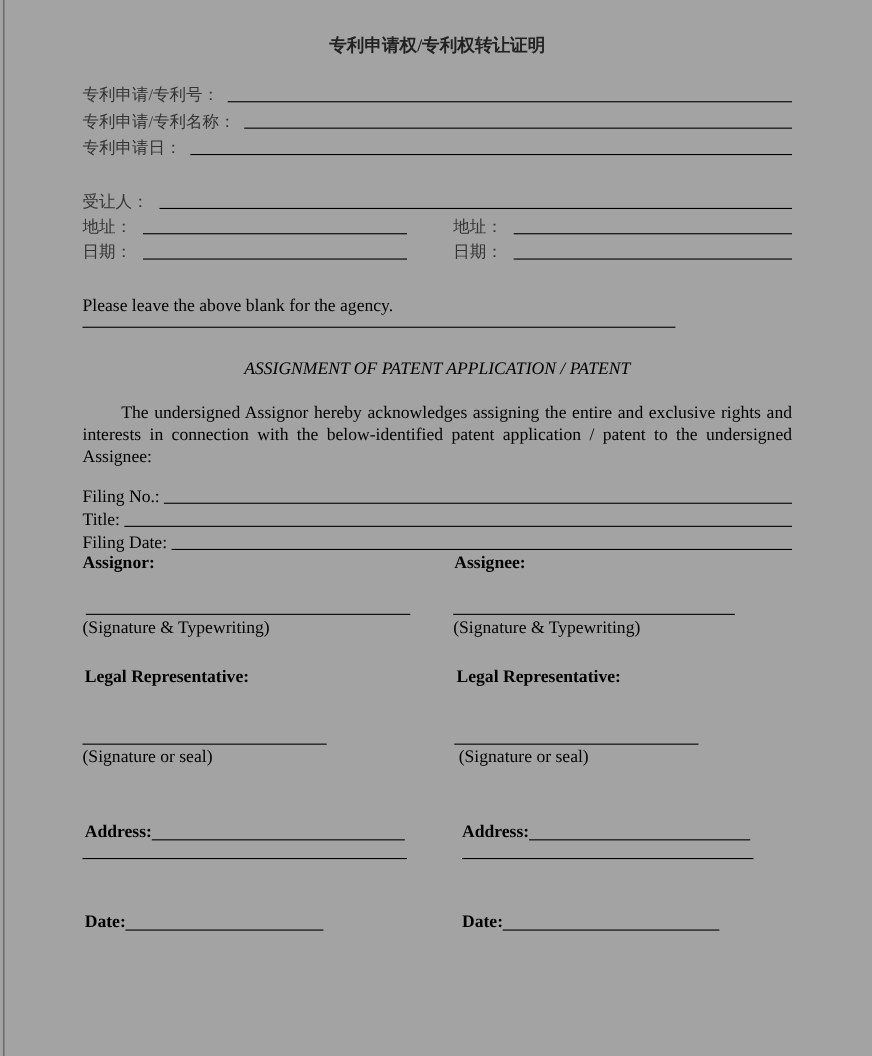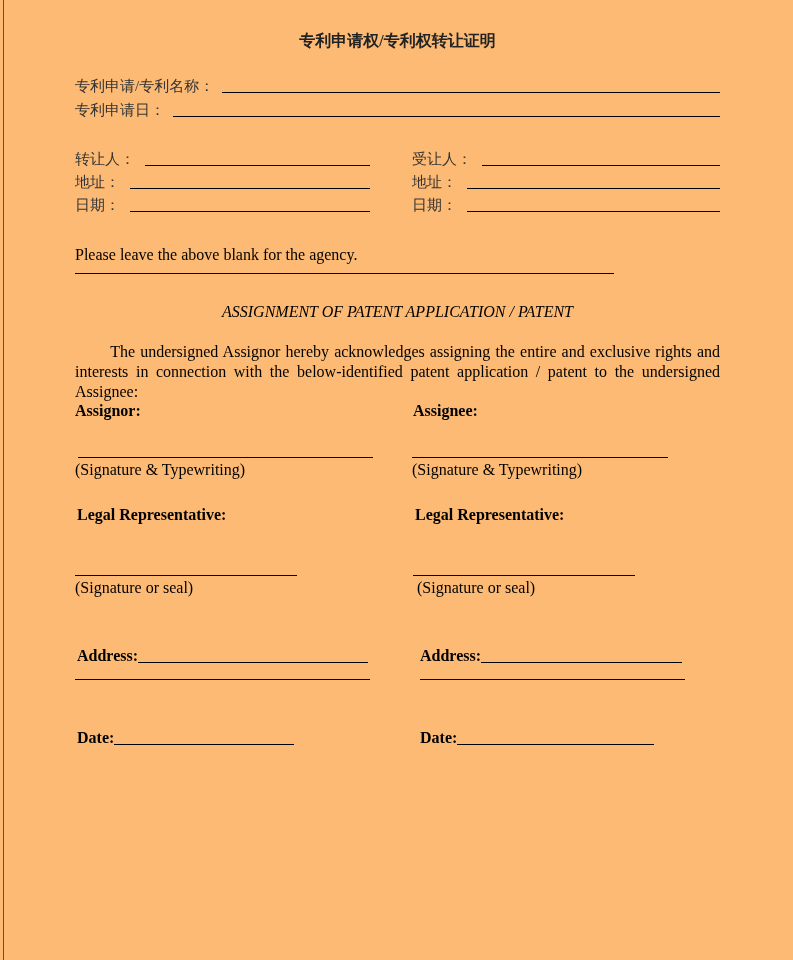--- a/index.html
+++ b/index.html
@@ -1,21 +1,21 @@
 <!DOCTYPE html>
 <html><head>
 <meta charset="utf-8">
 <style>
   * { box-sizing: border-box; }
   html, body { margin: 0; padding: 0; background: #fff; }
   .page {
     position: relative;
     width: 793px;
     height: 960px;
-    background: #fdba74;
+    background: #a3a3a3;
     font-family: "Liberation Serif", serif;
     overflow: hidden;
   }
   .page-edge {
     position: absolute;
     left: 3px; top: 0;
     width: 1px; height: 100%;
     background: #555;
   }
   .content {
@@ -128,35 +128,35 @@
   <div class="page-edge"></div>
 
   <div class="content">
 
     <div class="cn">
       <div class="title-cn">专利申请权/专利权转让证明</div>
 
 
       <div class="fields-cn">
         <div class="frow">
+          <span class="lbl">专利申请/专利号：</span>
+          <span class="fill grow"></span>
+        </div>
+        <div class="frow">
           <span class="lbl">专利申请/专利名称：</span>
           <span class="fill grow"></span>
         </div>
         <div class="frow">
           <span class="lbl">专利申请日：</span>
           <span class="fill grow"></span>
         </div>
       </div>
 
       <div class="parties-cn">
         <div class="prow">
-          <div class="pcol-l">
-            <span class="lbl">转让人：</span>
-            <span class="fill"></span>
-          </div>
           <div class="pcol-r">
             <span class="lbl">受让人：</span>
             <span class="fill"></span>
           </div>
         </div>
         <div class="prow">
           <div class="pcol-l">
             <span class="lbl">地址：</span>
             <span class="fill"></span>
           </div>
@@ -180,20 +180,34 @@
 
     <div class="en">
       <div class="agency-note">Please leave the above blank for the agency.</div>
 
       <div class="divider"></div>
 
       <div class="title-en">ASSIGNMENT OF PATENT APPLICATION / PATENT</div>
 
       <div class="intro-en">The undersigned Assignor hereby acknowledges assigning the entire and exclusive rights and interests in connection with the below-identified patent application / patent to the undersigned Assignee:</div>
 
+      <div class="fields-en">
+        <div class="frow">
+          <span class="lbl">Filing No.:</span>
+          <span class="fill grow"></span>
+        </div>
+        <div class="frow">
+          <span class="lbl">Title:</span>
+          <span class="fill grow"></span>
+        </div>
+        <div class="frow">
+          <span class="lbl">Filing Date:</span>
+          <span class="fill grow"></span>
+        </div>
+      </div>
 
       <div class="heads-en">
         <div class="hl">Assignor:</div>
         <div class="hr">Assignee:</div>
       </div>
 
       <div class="two-col sig-row">
         <div class="col-l">
             <div class="line"></div>
           </div>

